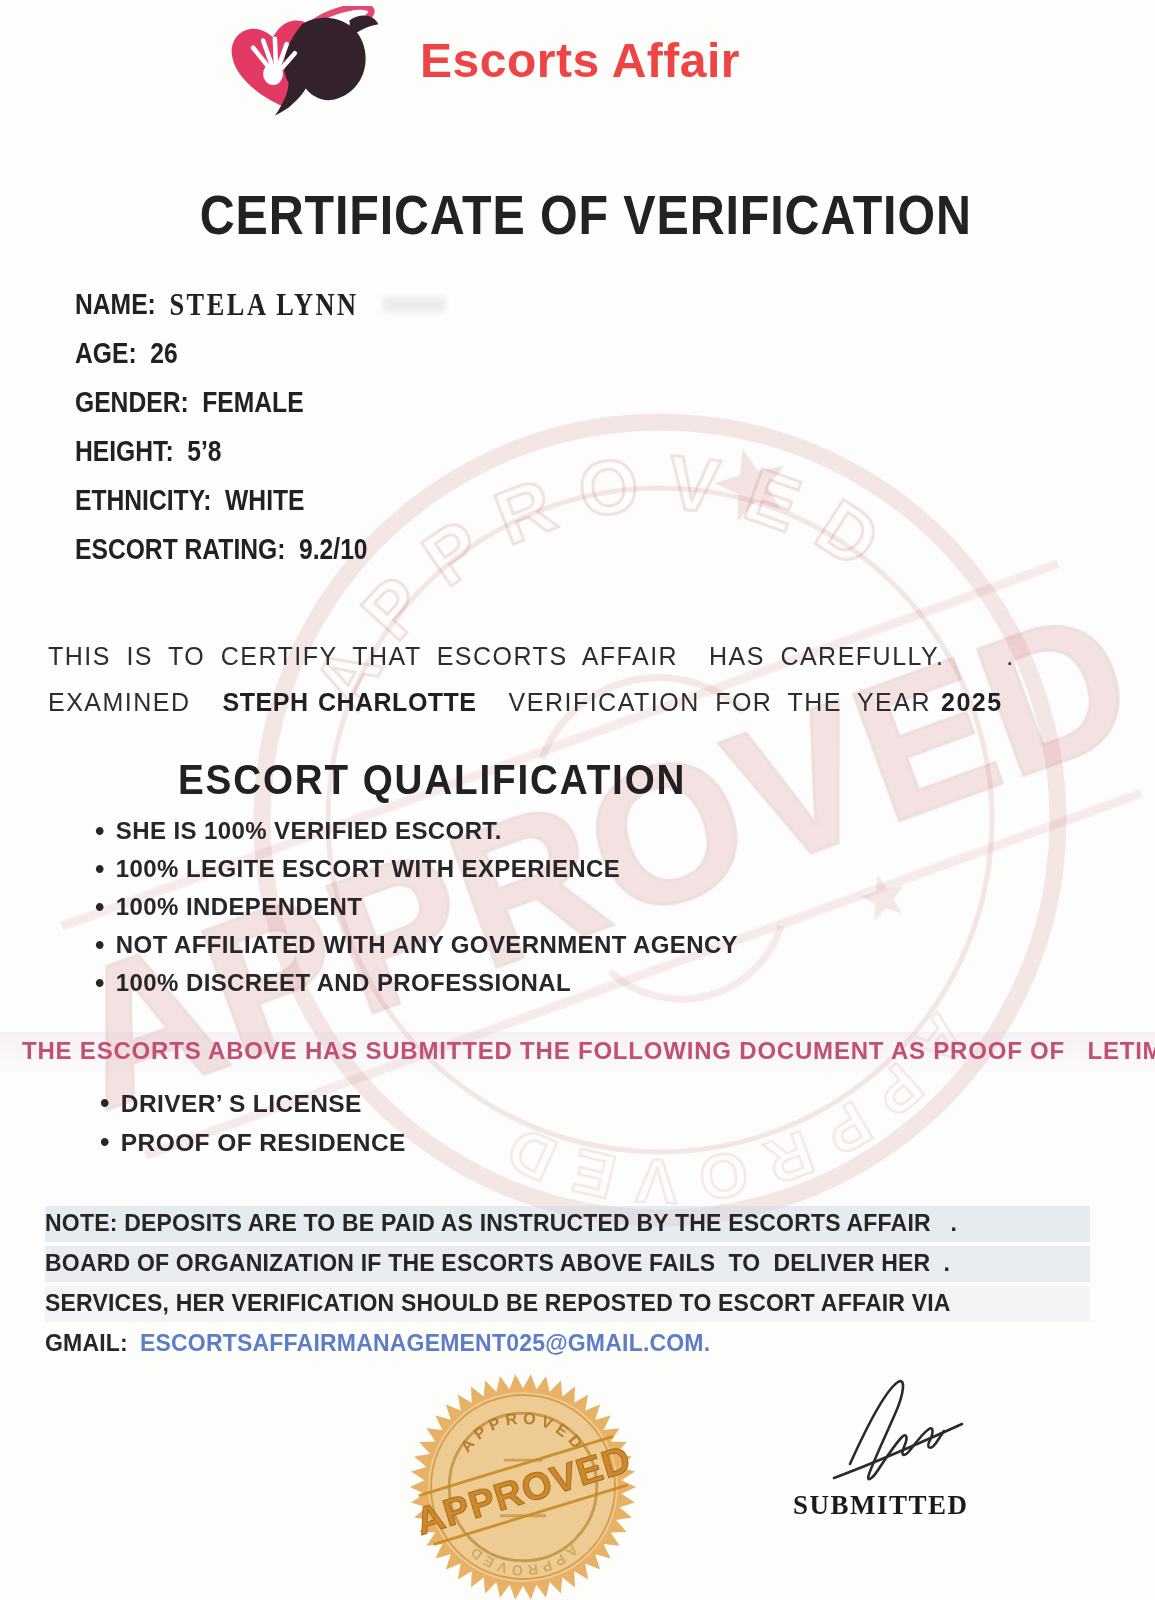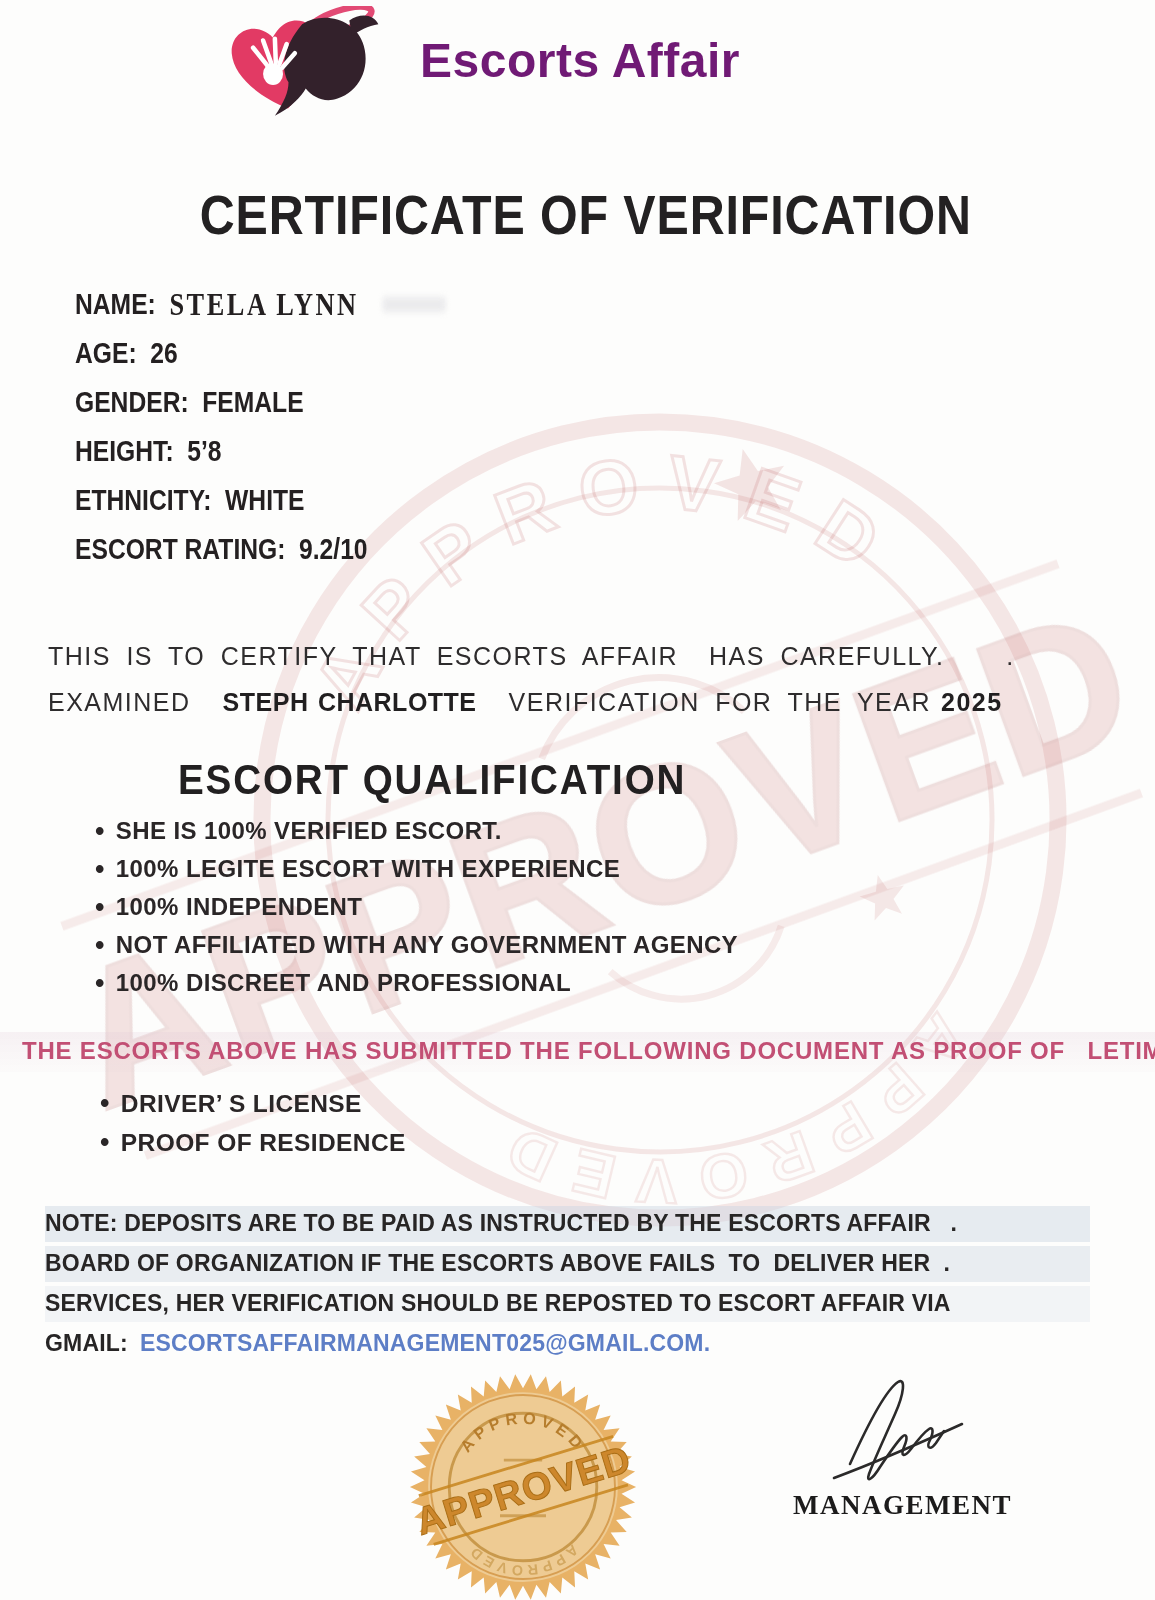--- a/index.html
+++ b/index.html
@@ -8,21 +8,21 @@
     background:#fdfdfc; overflow:hidden;
     font-family:"Liberation Sans","DejaVu Sans",sans-serif;
     color:#262322;
   }
   svg.watermark { position:absolute; left:0; top:0; width:1155px; height:1600px; z-index:0; }
   .content { position:absolute; inset:0; z-index:1; }
 
   
   .logo { position:absolute; left:222px; top:6px; display:flex; align-items:center; gap:16px; }
   .logo svg { width:182px; height:118px; }
-  .brand-text { font-size:48px; font-weight:800; color:#701a75; letter-spacing:.5px; padding-bottom:10px; }
+  .brand-text { font-size:48px; font-weight:800; color:#ef4444; letter-spacing:.5px; padding-bottom:10px; }
 
   
   .title { position:absolute; top:183px; left:8px; width:100%; text-align:center; }
   .title span { display:inline-block; transform:scaleX(.88); font-size:55px; font-weight:800;
     letter-spacing:1px; color:#232122; }
 
   
   .fields { position:absolute; left:75px; top:280px; }
   .field { height:49px; display:flex; align-items:center; font-size:29px; font-weight:800;
     color:#242021; transform:scaleX(.85); transform-origin:left center; white-space:pre; }
@@ -218,16 +218,16 @@
         <text x="120" y="137" text-anchor="middle" font-size="40" font-weight="800" fill="#cd872c" stroke="#a96d15" stroke-width="1" letter-spacing="1">APPROVED</text>
       </g>
     </svg>
 
     <svg class="signature" viewBox="0 0 170 132" aria-hidden="true">
       <g fill="none" stroke="#2b2a2a" stroke-width="2.6" stroke-linecap="round">
         <path d="M 28 98 C 46 58 64 24 76 16 C 84 11 82 28 73 48 C 62 73 52 94 47 108 C 44 117 50 114 58 101 C 66 89 74 77 80 71 C 85 66 86 72 82 81 C 78 90 82 92 89 83 C 95 75 101 67 107 63 C 111 60 112 66 108 74 C 104 82 108 85 114 77 L 122 65"></path>
         <path d="M 12 112 C 44 100 96 78 140 58"></path>
       </g>
     </svg>
-    <div class="mgmt">MANAGEMENT</div>
+    <div class="mgmt">SUBMITTED</div>
 
   </div>
 </div>
 
 </body></html>

